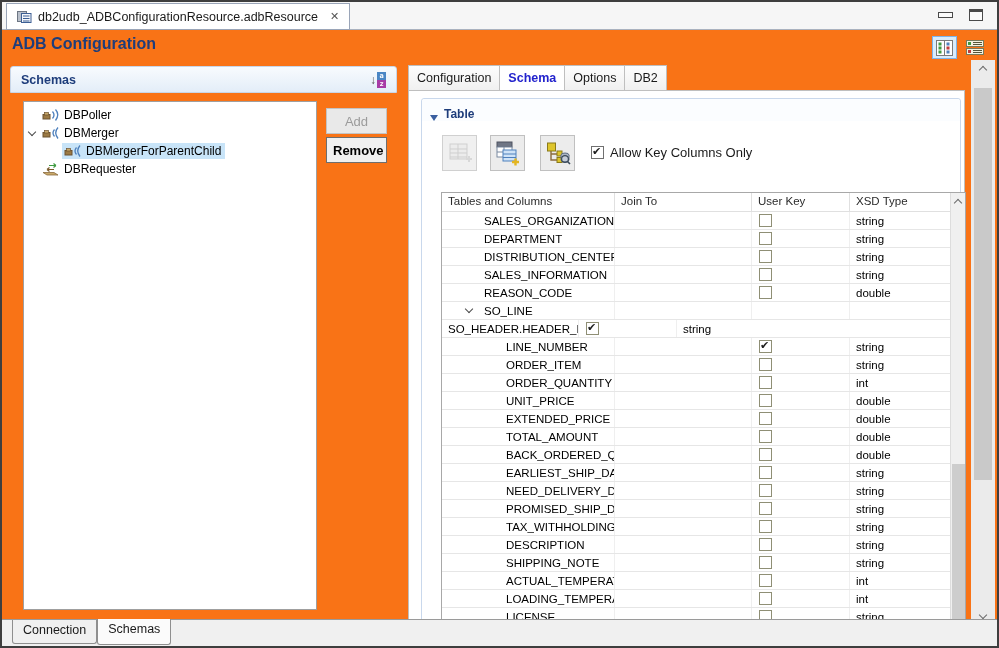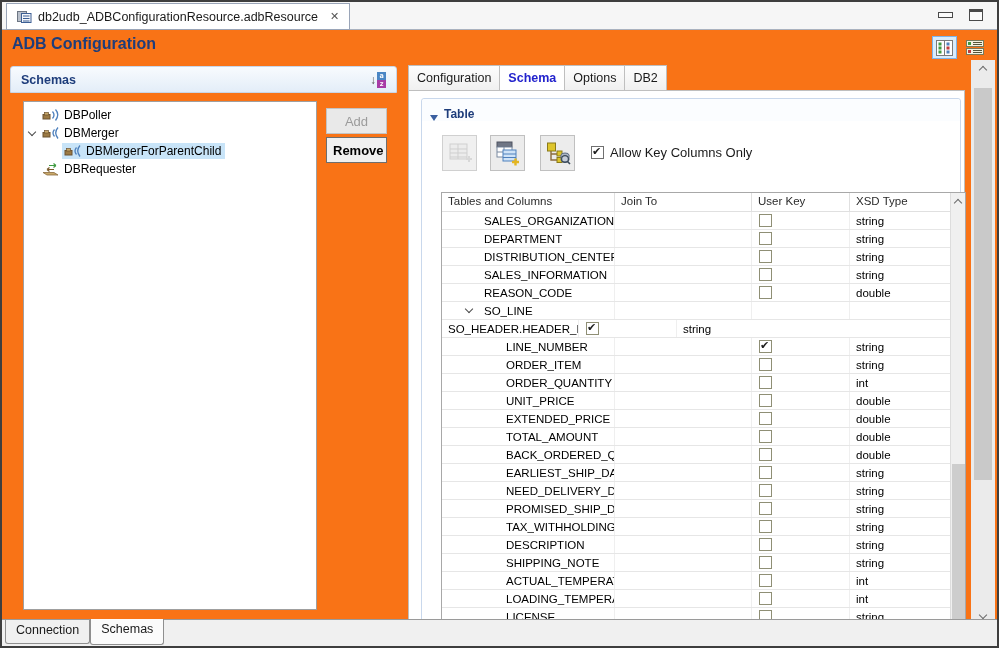--- a/index.html
+++ b/index.html
@@ -91,21 +91,21 @@
 
   
   .outer-sb { position:absolute; right:2px; top:58px; width:24px; height:565px; background:#ebebeb; }
   .outer-sb .sb-up, .outer-sb .sb-down { width:24px; }
   .outer-thumb { position:absolute; left:3px; width:18px; top:28px; height:392px; background:#c9c9c9; }
 
   
   .bottom-bar { position:absolute; left:0; right:0; bottom:0; height:27px; background:#f0f0f0; border-top:1px solid #9a9a9a; }
   .btab { position:relative; float:left; height:24px; margin-top:0; padding:3px 10px 0; font-size:12.5px; color:#1a1a1a;
           background:#f0f0f0; border:1px solid #8f8f8f; border-top:none; border-radius:0 0 3px 3px; cursor:pointer; }
-  .btab:first-child { margin-left:3px; }
+  .btab:first-child { margin-left:10px; }
   .btab.active { background:#fbfbfb; margin-top:-1px; height:26px; }
 </style>
 </head>
 <body>
 
 <div class="window">
 
   <div class="etabbar">
     <div class="etab">
       <span class="etab-icon" id="etab-icon"><svg width="15" height="15" viewBox="0 0 15 15">

